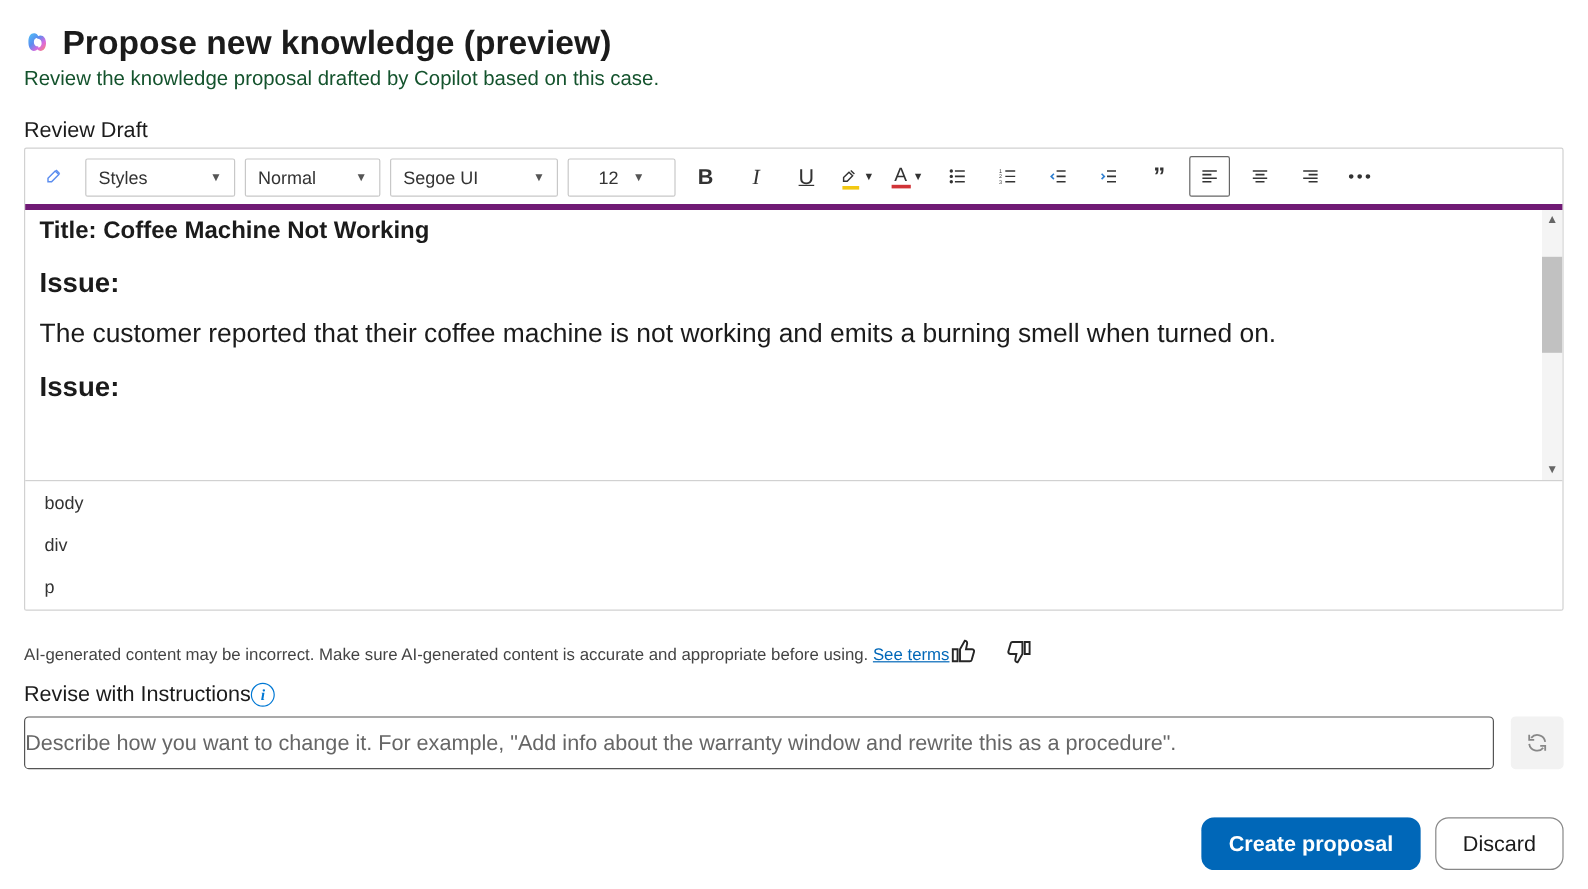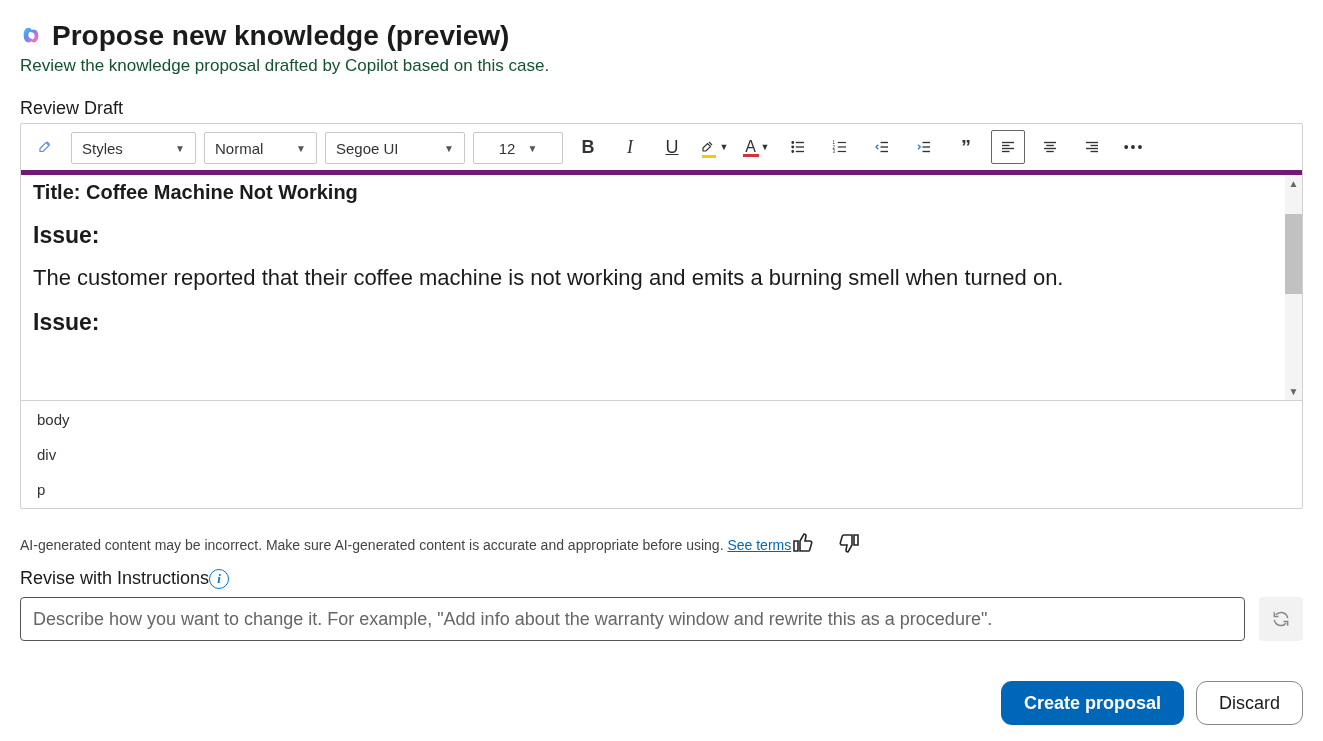--- a/index.html
+++ b/index.html
@@ -69,21 +69,21 @@
   .revise-label { font-size: 18px; }
   .info-circle {
     width: 20px; height: 20px; border: 1.5px solid #0078d4; border-radius: 50%;
     display: inline-flex; align-items: center; justify-content: center;
     color: #0078d4; font-style: italic; font-family: Georgia, serif;
     font-size: 13px; font-weight: 600; line-height: 1; cursor: default;
   }
   .revise-input-row { display: flex; gap: 14px; align-items: stretch; }
   .revise-input {
     flex: 1; border: 1px solid #555; border-radius: 4px; height: 44px;
-    padding: 0 12px; font-size: 18px; color: #000;
+    padding: 0 0; font-size: 18px; color: #000;
   }
   .revise-input::placeholder { color: #666; }
   .refresh-btn {
     width: 44px; height: 44px; background: #f2f2f2; border-radius: 4px;
     display: inline-flex; align-items: center; justify-content: center;
     color: #888; cursor: pointer;
   }
   .refresh-btn svg { width: 20px; height: 20px; }
   .footer-buttons {
     display: flex; justify-content: flex-end; gap: 12px; margin-top: 40px;

